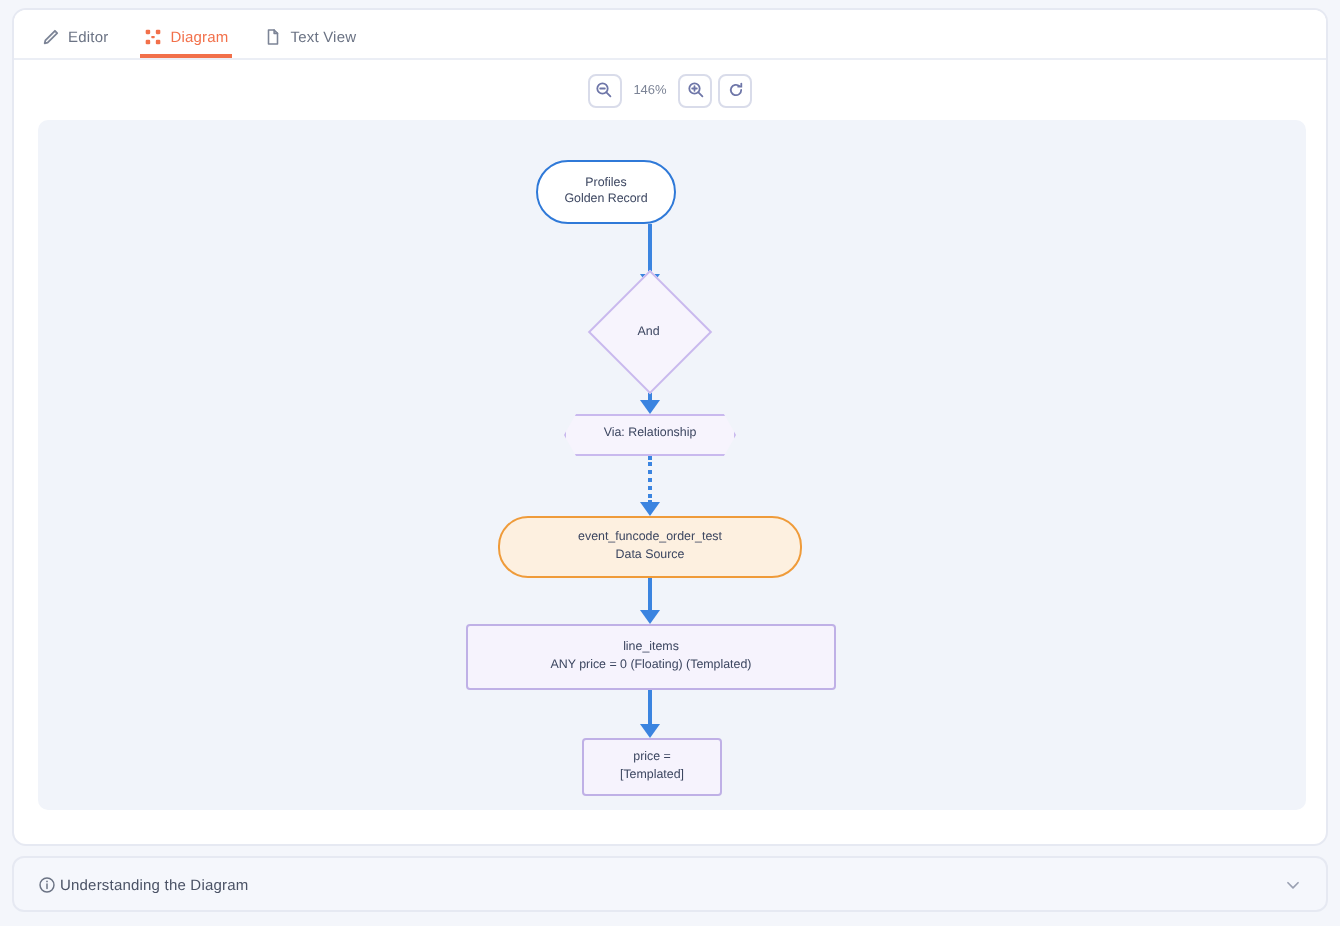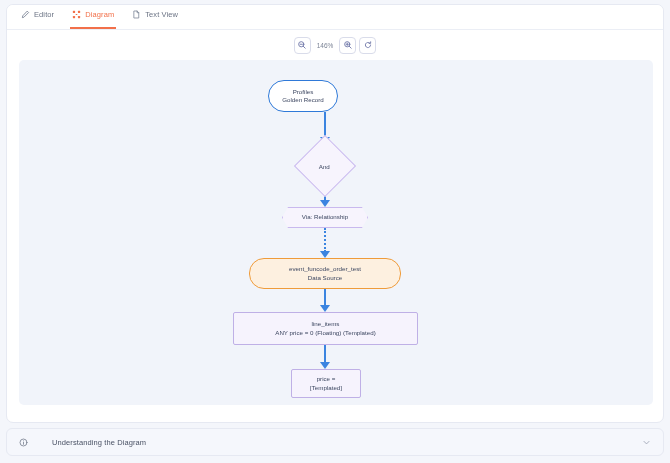--- a/index.html
+++ b/index.html
@@ -33,21 +33,21 @@
     height: 25px;
     display: flex;
     align-items: flex-end;
     gap: 14px;
     padding: 0 12px;
     border-bottom: 1px solid #ebeef5;
     background: #ffffff;
   }
   .tab {
     display: flex;
-    align-items: center;
+    align-items: flex-end;
     gap: 4px;
     height: 24px;
     padding: 0 2px 4px 2px;
     font-size: 7.5px;
     color: #6b7384;
     cursor: pointer;
     border-bottom: 2px solid transparent;
     letter-spacing: .1px;
   }
   .tab.active { color: #f2704a; font-weight: normal; border-bottom-color: #f2704a; }
@@ -174,21 +174,21 @@
     height: 28px;
     margin: 5px auto 0 auto;
     background: #f5f7fc;
     border: 1px solid #e6e9f2;
     border-radius: 6px;
     display: flex;
     align-items: center;
     padding: 0 12px;
     cursor: pointer;
   }
-  .acc-left { display: flex; align-items: center; gap: 24px; flex: 1; }
+  .acc-left { display: flex; align-items: center; gap: 2px; flex: 1; }
   .acc-title { font-size: 7.5px; color: #4a5265; letter-spacing: .1px; }
   .acc-icon svg, .acc-chevron svg { display: block; }
   .acc-icon svg { width: 9px; height: 9px; }
   .acc-chevron svg { width: 9px; height: 9px; }
 </style>
 </head>
 <body>
 
 <div class="app">
 

